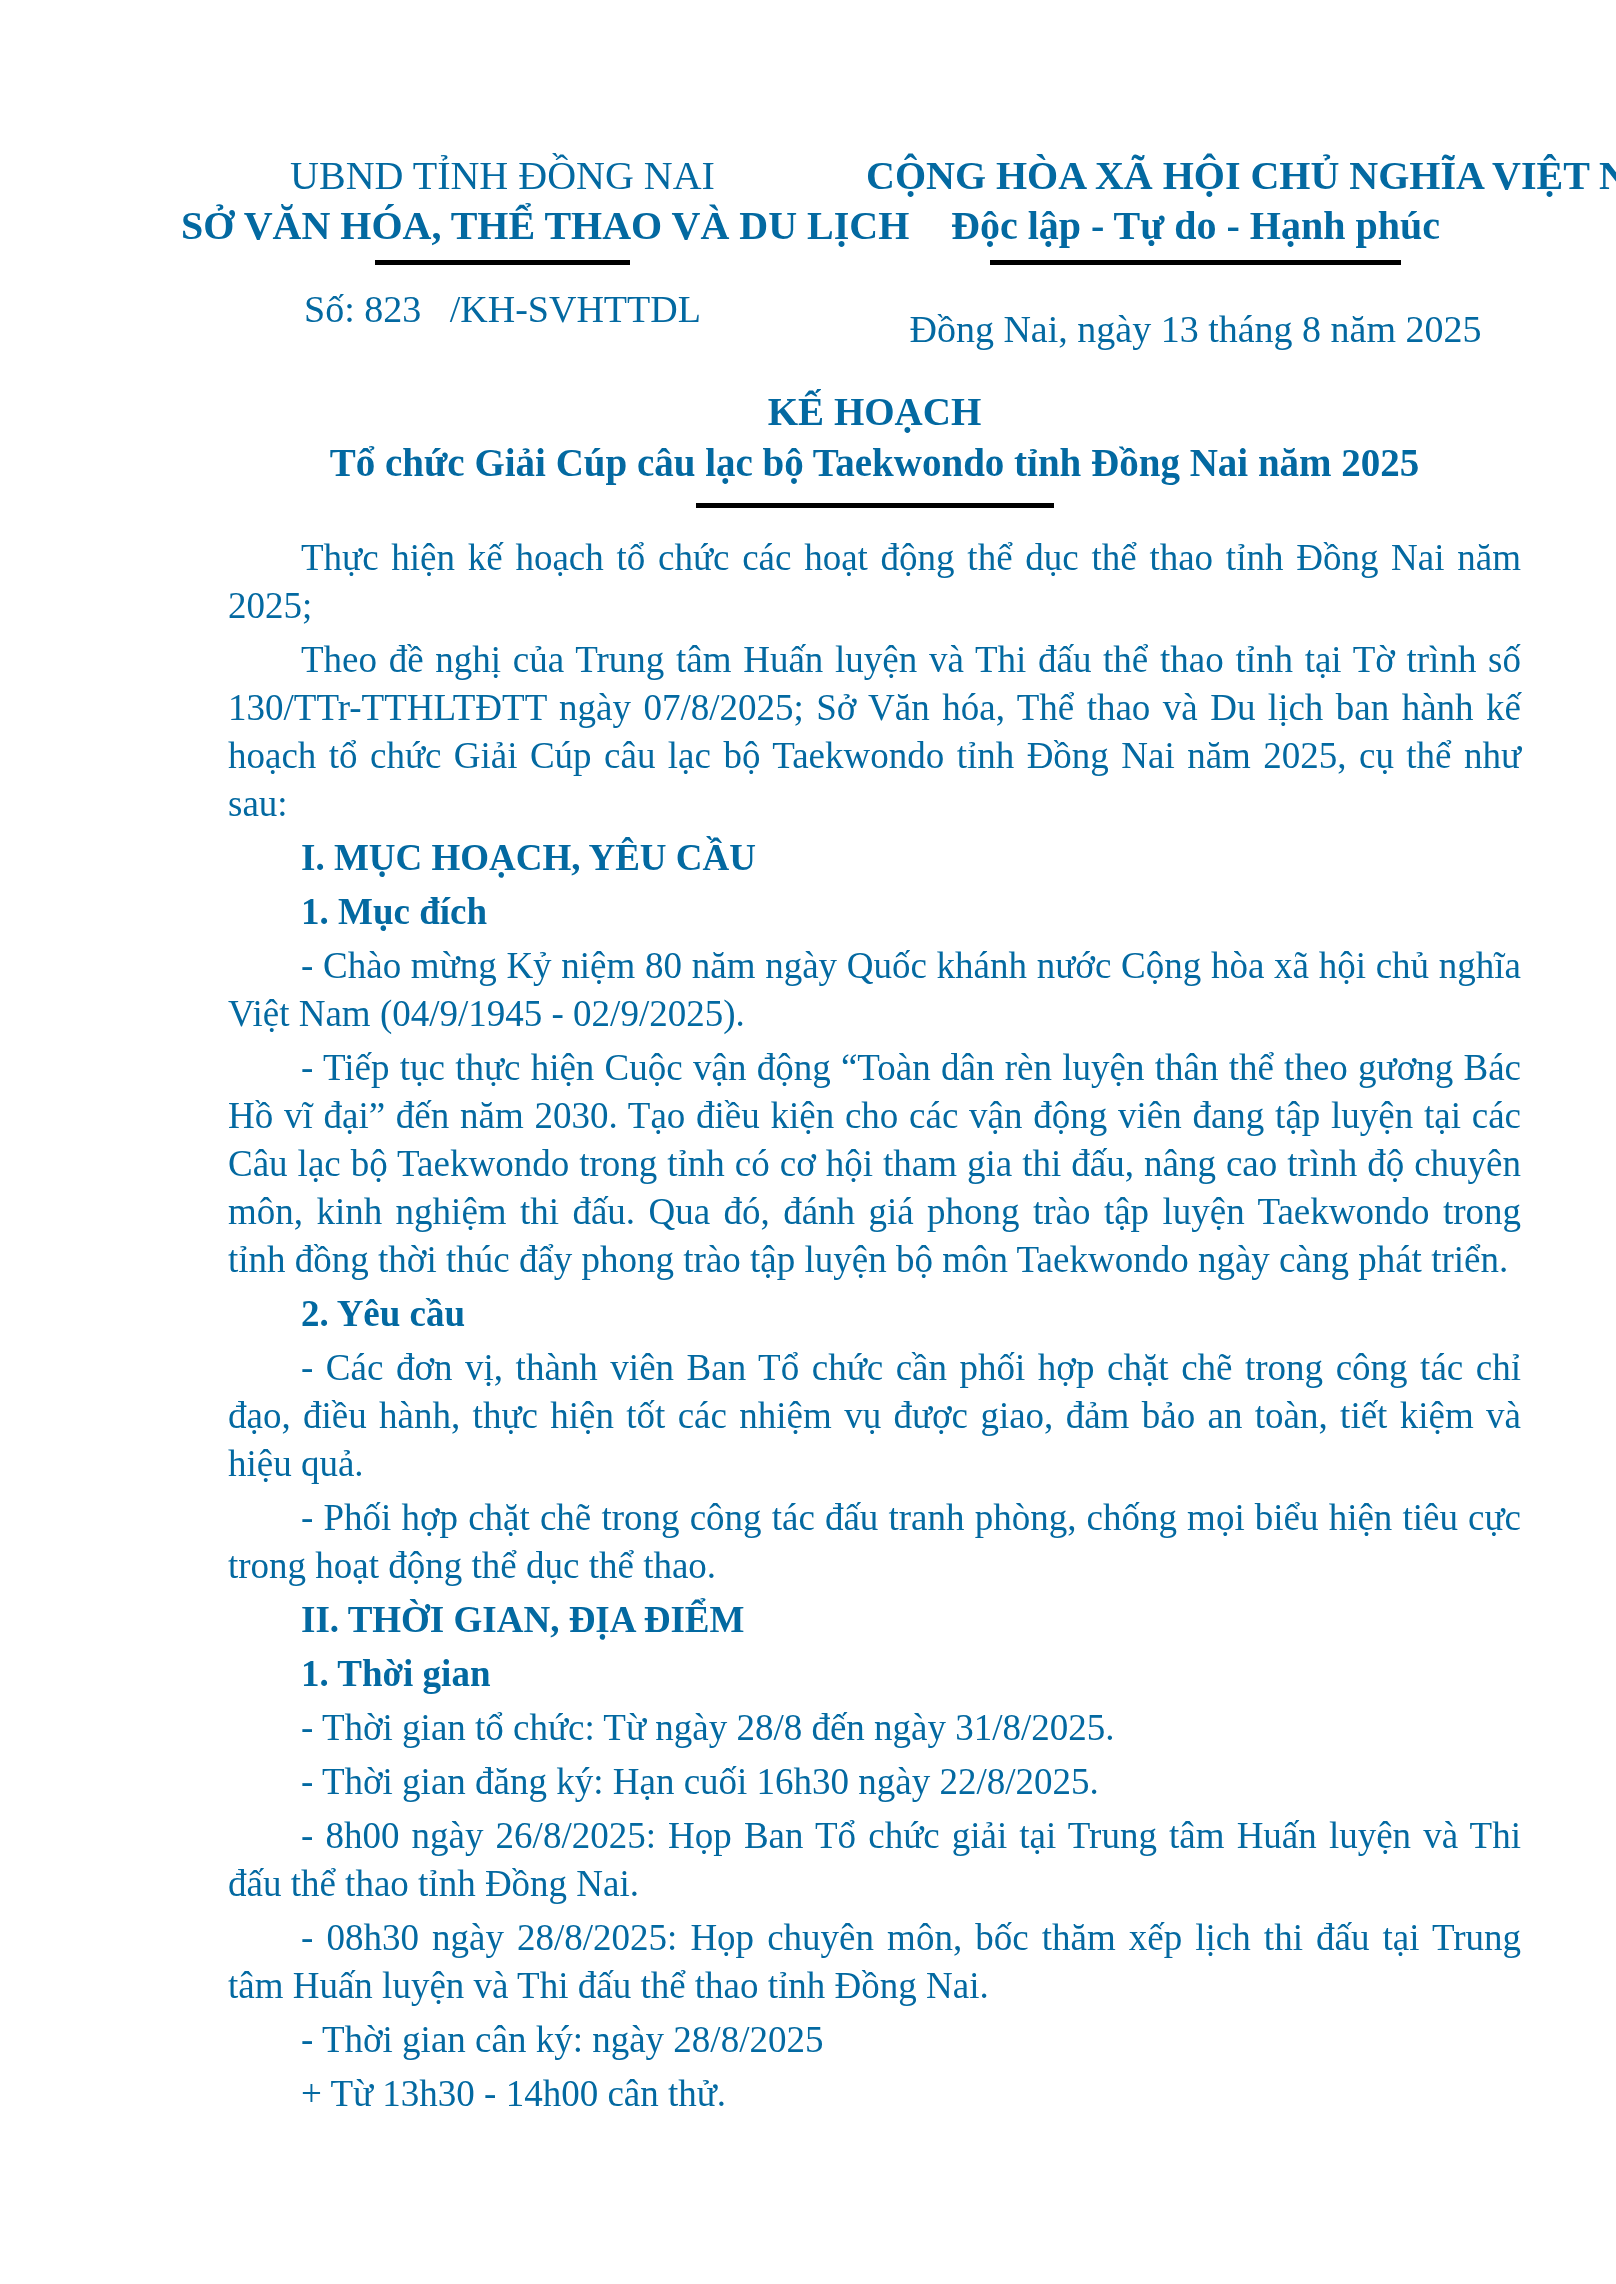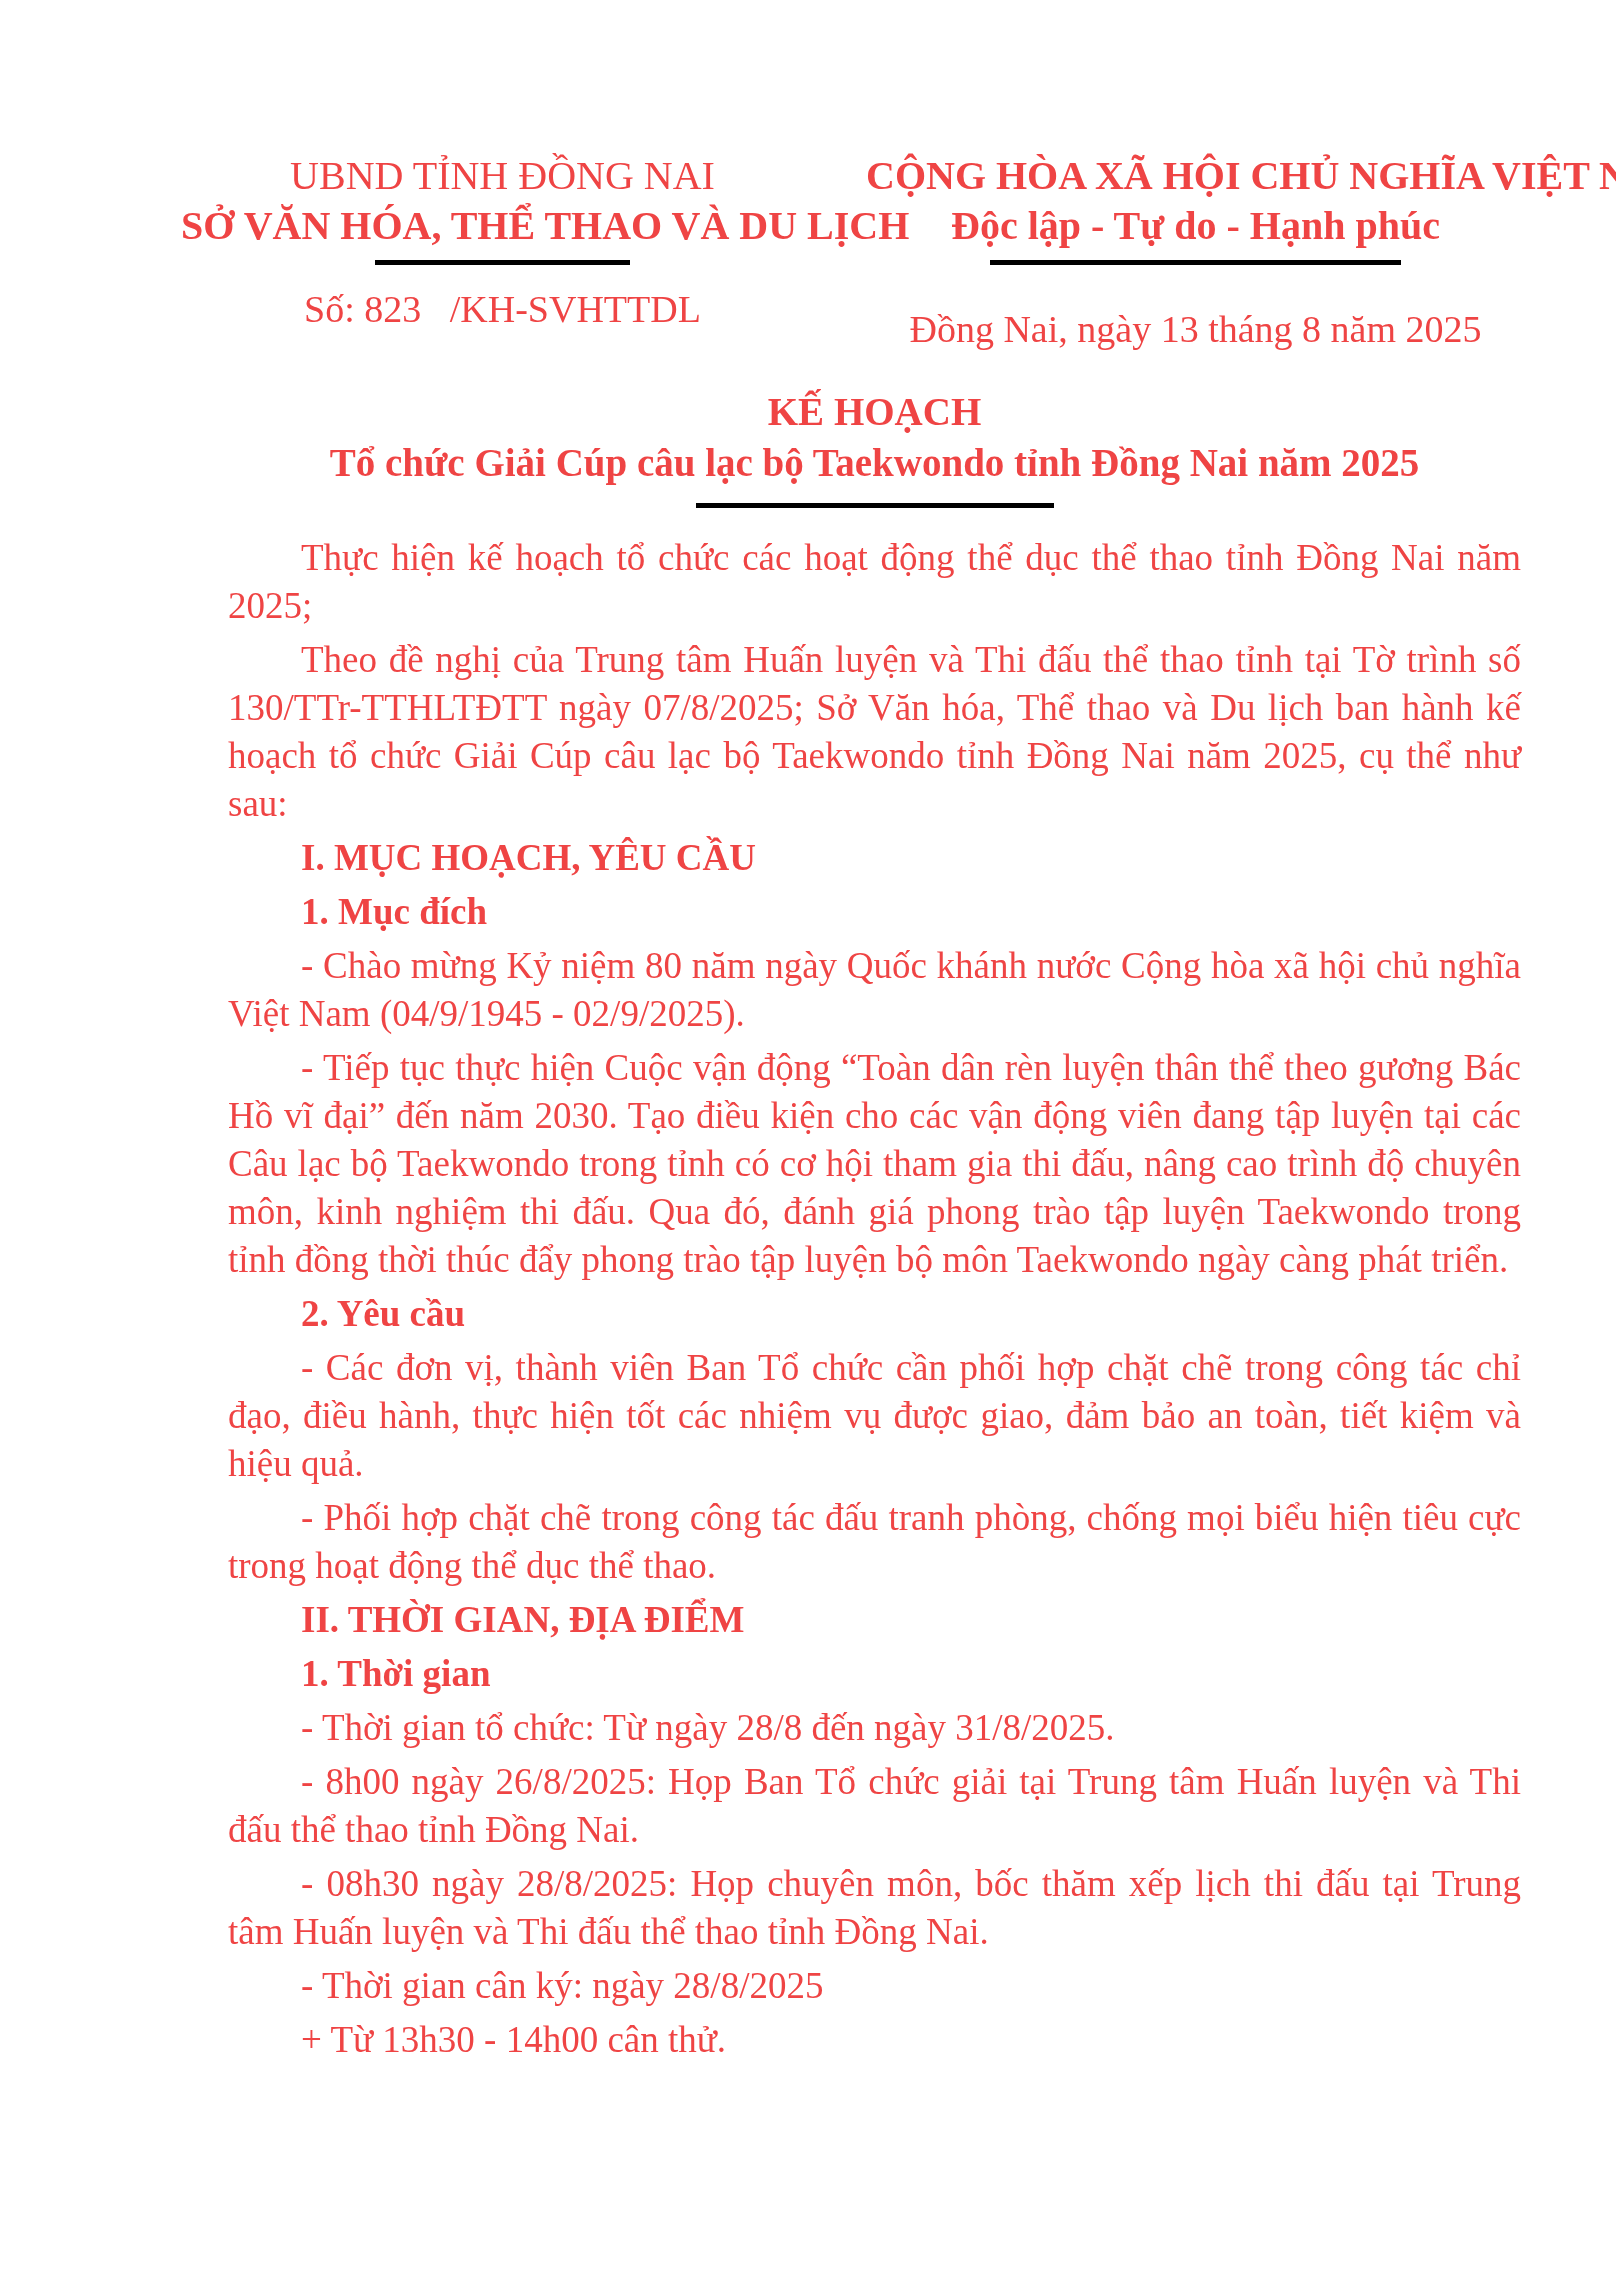--- a/index.html
+++ b/index.html
@@ -5,21 +5,21 @@
   html, body {
     margin: 0;
     padding: 0;
     background: #ffffff;
   }
   .page {
     position: relative;
     width: 1616px;
     height: 2284px;
     background: #ffffff;
-    color: #ef4444;
+    color: #0369a1;
     font-family: "Liberation Serif", "DejaVu Serif", serif;
     overflow: hidden;
   }
   
   .header {
     display: flex;
     padding-top: 151px;
   }
   .header-left {
     width: 643px;
@@ -125,20 +125,21 @@
       <p class="para heading">I. MỤC HOẠCH, YÊU CẦU</p>
       <p class="para heading">1. Mục đích</p>
       <p class="para">- Chào mừng Kỷ niệm 80 năm ngày Quốc khánh nước Cộng hòa xã hội chủ nghĩa Việt Nam (04/9/1945 - 02/9/2025).</p>
       <p class="para">- Tiếp tục thực hiện Cuộc vận động “Toàn dân rèn luyện thân thể theo gương Bác Hồ vĩ đại” đến năm 2030. Tạo điều kiện cho các vận động viên đang tập luyện tại các Câu lạc bộ Taekwondo trong tỉnh có cơ hội tham gia thi đấu, nâng cao trình độ chuyên môn, kinh nghiệm thi đấu. Qua đó, đánh giá phong trào tập luyện Taekwondo trong tỉnh đồng thời thúc đẩy phong trào tập luyện bộ môn Taekwondo ngày càng phát triển.</p>
       <p class="para heading">2. Yêu cầu</p>
       <p class="para">- Các đơn vị, thành viên Ban Tổ chức cần phối hợp chặt chẽ trong công tác chỉ đạo, điều hành, thực hiện tốt các nhiệm vụ được giao, đảm bảo an toàn, tiết kiệm và hiệu quả.</p>
       <p class="para">- Phối hợp chặt chẽ trong công tác đấu tranh phòng, chống mọi biểu hiện tiêu cực trong hoạt động thể dục thể thao.</p>
       <p class="para heading">II. THỜI GIAN, ĐỊA ĐIỂM</p>
       <p class="para heading">1. Thời gian</p>
       <p class="para">- Thời gian tổ chức: Từ ngày 28/8 đến ngày 31/8/2025.</p>
+      <p class="para">- Thời gian đăng ký: Hạn cuối 16h30 ngày 22/8/2025.</p>
       <p class="para">- 8h00 ngày 26/8/2025: Họp Ban Tổ chức giải tại Trung tâm Huấn luyện và Thi đấu thể thao tỉnh Đồng Nai.</p>
       <p class="para">- 08h30 ngày 28/8/2025: Họp chuyên môn, bốc thăm xếp lịch thi đấu tại Trung tâm Huấn luyện và Thi đấu thể thao tỉnh Đồng Nai.</p>
       <p class="para">- Thời gian cân ký: ngày 28/8/2025</p>
       <p class="para">+ Từ 13h30 - 14h00 cân thử.</p>
     </div>
 
 </div>
 
 
 </body></html>

